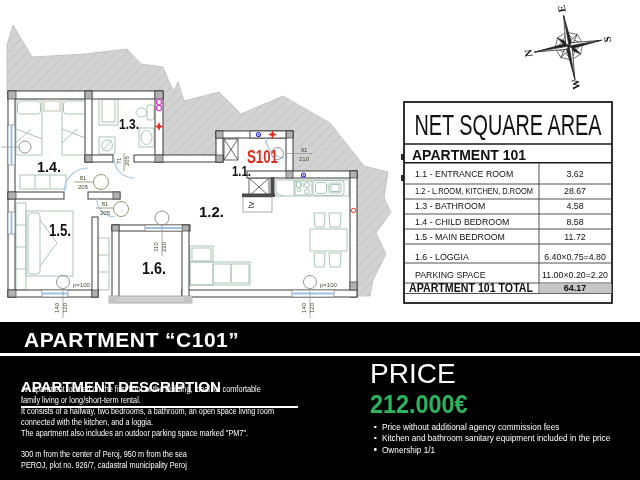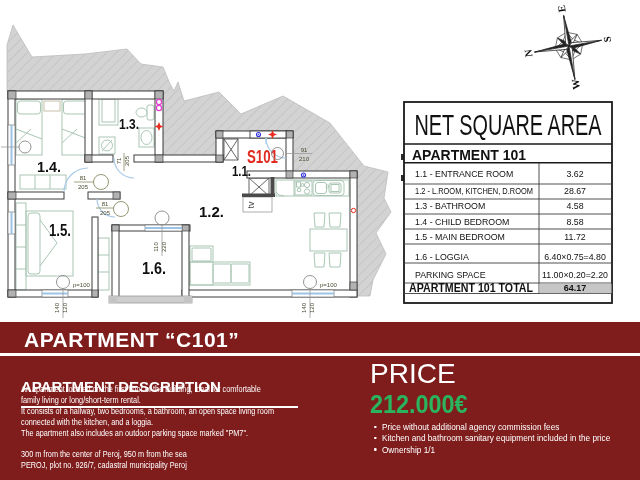--- a/index.html
+++ b/index.html
@@ -1,17 +1,17 @@
 <!DOCTYPE html>
 <html><head>
 <meta charset="utf-8">
 <style>
 html,body{margin:0;padding:0;background:#fff;}
 .page{position:relative;width:640px;height:480px;overflow:hidden;font-family:"Liberation Sans",sans-serif;}
-.footer{position:absolute;left:0;top:322px;width:640px;height:158px;background:#7f1d1d;color:#fff;}
+.footer{position:absolute;left:0;top:322px;width:640px;height:158px;background:#000000;color:#fff;}
 .ftitle{position:absolute;left:24px;top:6px;font-size:21px;font-weight:bold;letter-spacing:.5px;}
 .fline{position:absolute;left:0;top:31px;width:640px;height:3px;background:#fff;}
 .fdesc{position:absolute;left:21px;top:56px;font-size:15px;font-weight:bold;padding-bottom:11px;border-bottom:2px solid #fff;width:277px;}
 .fpara{position:absolute;left:21px;top:62px;font-size:8.5px;line-height:10.9px;transform:scaleX(.86);transform-origin:0 0;white-space:nowrap;}
 .fprice{position:absolute;left:370px;top:36px;font-size:28px;font-weight:normal;}
 .fpriceval{position:absolute;left:370px;top:67px;font-size:26px;font-weight:bold;color:#2ab45e;transform:scaleX(.9);transform-origin:0 0;}
 .fbul{position:absolute;left:374px;top:99px;font-size:9.4px;line-height:11.4px;transform:scaleX(.88);transform-origin:0 0;white-space:nowrap;}
 .fbul div{padding-left:9px;position:relative;}
 .fbul div:before{content:"";position:absolute;left:0;top:4.5px;width:2.5px;height:2.5px;border-radius:50%;background:#fff;}
 </style>

